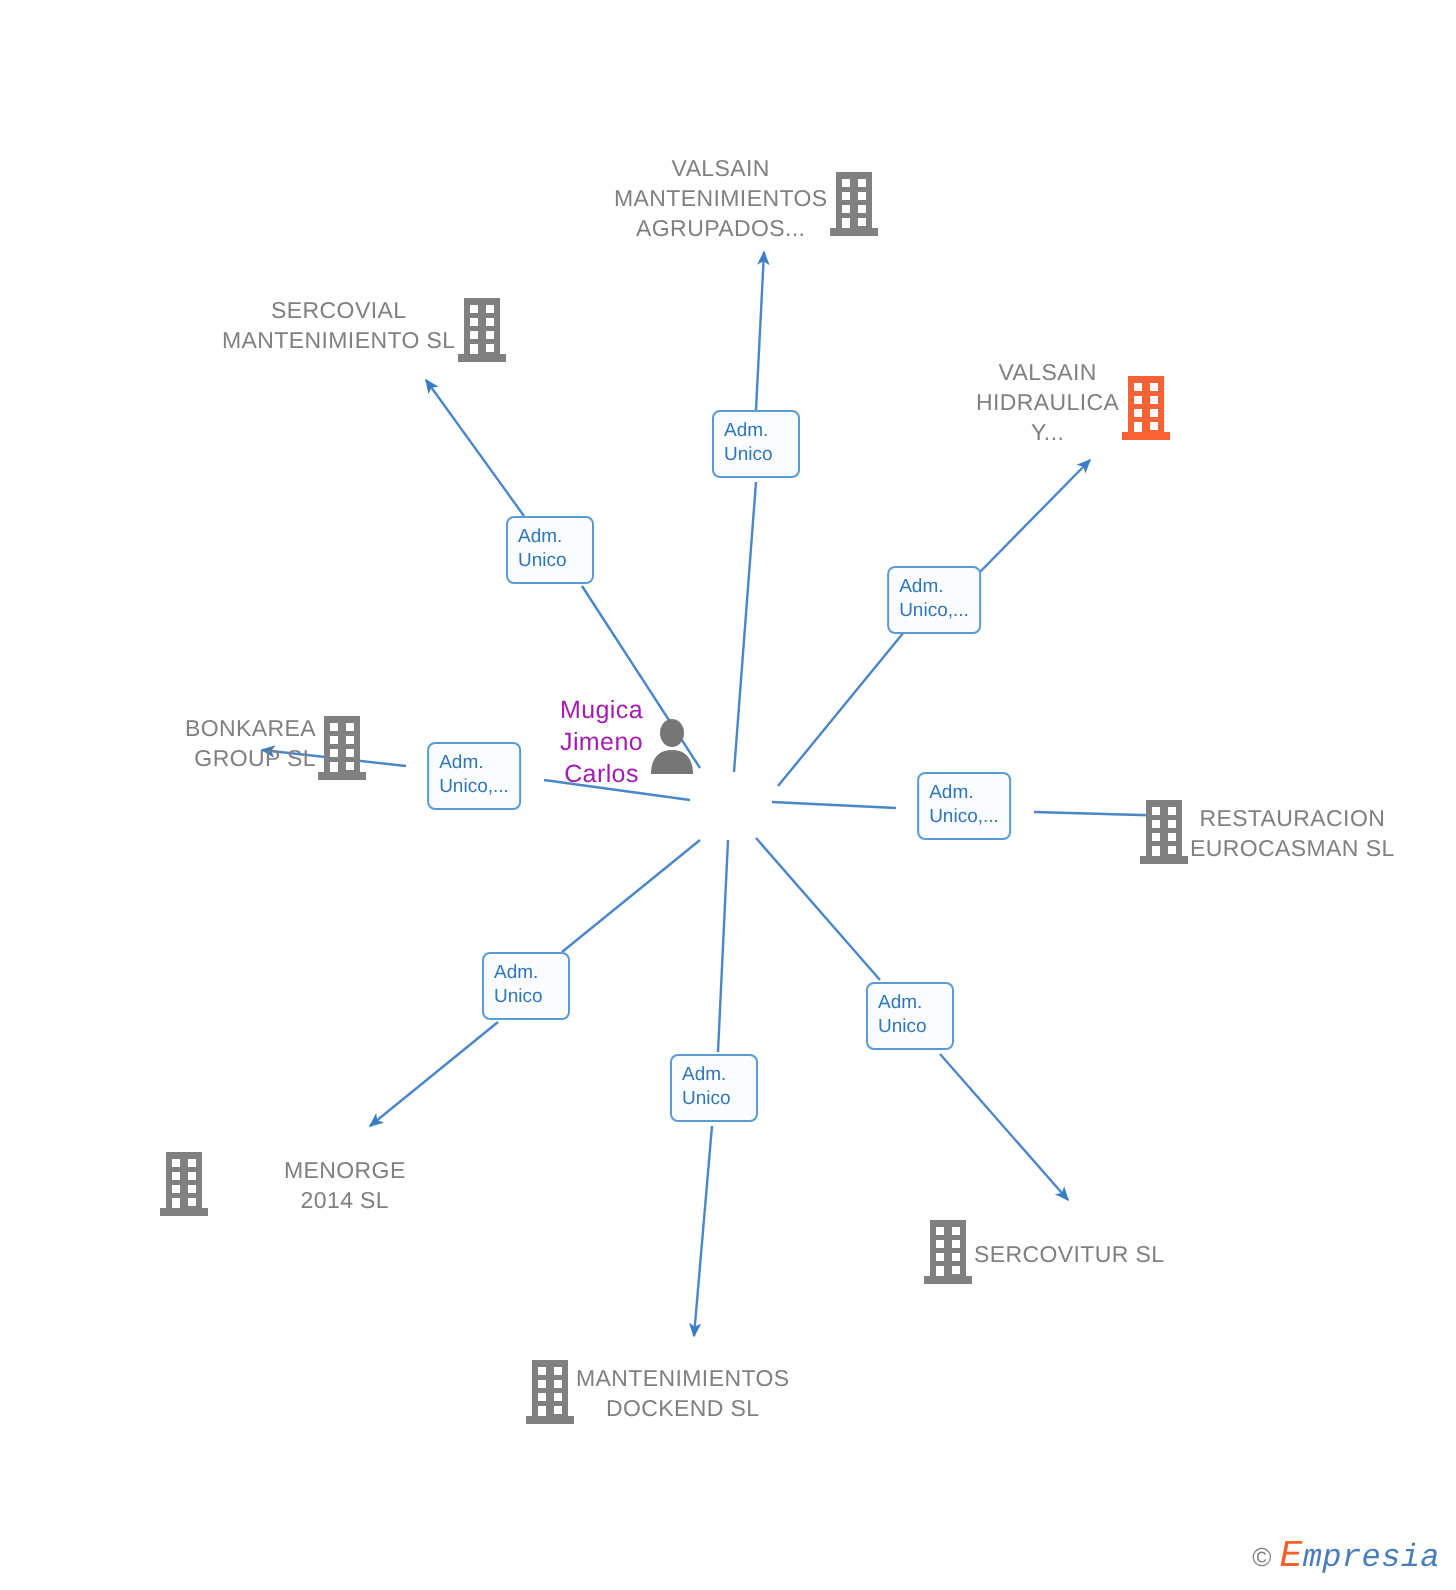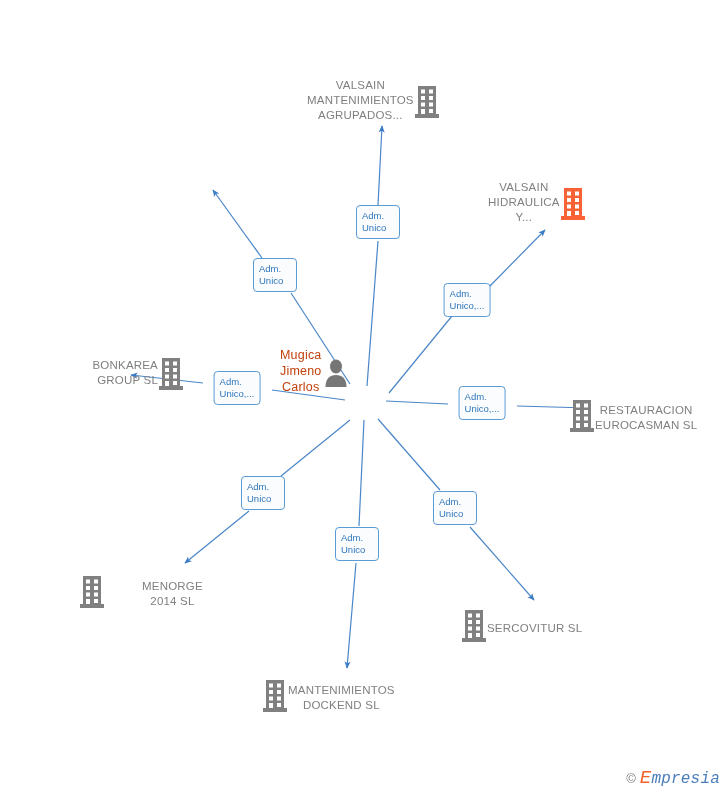--- a/index.html
+++ b/index.html
@@ -41,21 +41,21 @@
     letter-spacing: 0.2px;
     white-space: pre-line;
   }
   .node-label.left {
     text-align: right;
     width: 100%;
     padding-left: 18px;
     box-sizing: border-box;
   }
   .node-label.person {
-    color: #c2410c;
+    color: #a21caf;
     font-size: 12.5px;
     line-height: 16px;
   }
   .node-icon {
     line-height: 0;
   }
   .node-icon svg { display: block; }
   .label-gap-top { margin-bottom: 3px; }
   .label-gap-bottom { margin-top: 4px; }
 
@@ -172,20 +172,38 @@
         <rect x="7" y="11" width="4" height="4" fill="#ffffff"></rect>
         <rect x="15" y="11" width="4" height="4" fill="#ffffff"></rect>
         <rect x="7" y="17.5" width="4" height="4" fill="#ffffff"></rect>
         <rect x="15" y="17.5" width="4" height="4" fill="#ffffff"></rect>
         <rect x="15" y="24" width="4" height="4" fill="#ffffff"></rect>
         <rect x="7" y="24" width="4" height="5" fill="#ffffff"></rect>
       </svg>
     </div>
   </div>
 
+  <div class="node" style="left:196px; top:165px;">
+    <div class="node-label label-gap-top">SERCOVIAL
+MANTENIMIENTO SL</div>
+    <div class="node-icon">
+      <svg width="26" height="34" viewBox="0 0 26 34">
+        <rect x="4" y="1" width="18" height="28" fill="#808080"></rect>
+        <rect x="1" y="29" width="24" height="4" fill="#808080"></rect>
+        <rect x="7" y="4.5" width="4" height="4" fill="#ffffff"></rect>
+        <rect x="15" y="4.5" width="4" height="4" fill="#ffffff"></rect>
+        <rect x="7" y="11" width="4" height="4" fill="#ffffff"></rect>
+        <rect x="15" y="11" width="4" height="4" fill="#ffffff"></rect>
+        <rect x="7" y="17.5" width="4" height="4" fill="#ffffff"></rect>
+        <rect x="15" y="17.5" width="4" height="4" fill="#ffffff"></rect>
+        <rect x="15" y="24" width="4" height="4" fill="#ffffff"></rect>
+        <rect x="7" y="24" width="4" height="5" fill="#ffffff"></rect>
+      </svg>
+    </div>
+  </div>
 
   <div class="node" style="left:99px; top:374px;">
     <div class="node-label left label-gap-top">BONKAREA
 GROUP  SL</div>
     <div class="node-icon">
       <svg width="26" height="34" viewBox="0 0 26 34">
         <rect x="4" y="1" width="18" height="28" fill="#808080"></rect>
         <rect x="1" y="29" width="24" height="4" fill="#808080"></rect>
         <rect x="7" y="4.5" width="4" height="4" fill="#ffffff"></rect>
         <rect x="15" y="4.5" width="4" height="4" fill="#ffffff"></rect>

